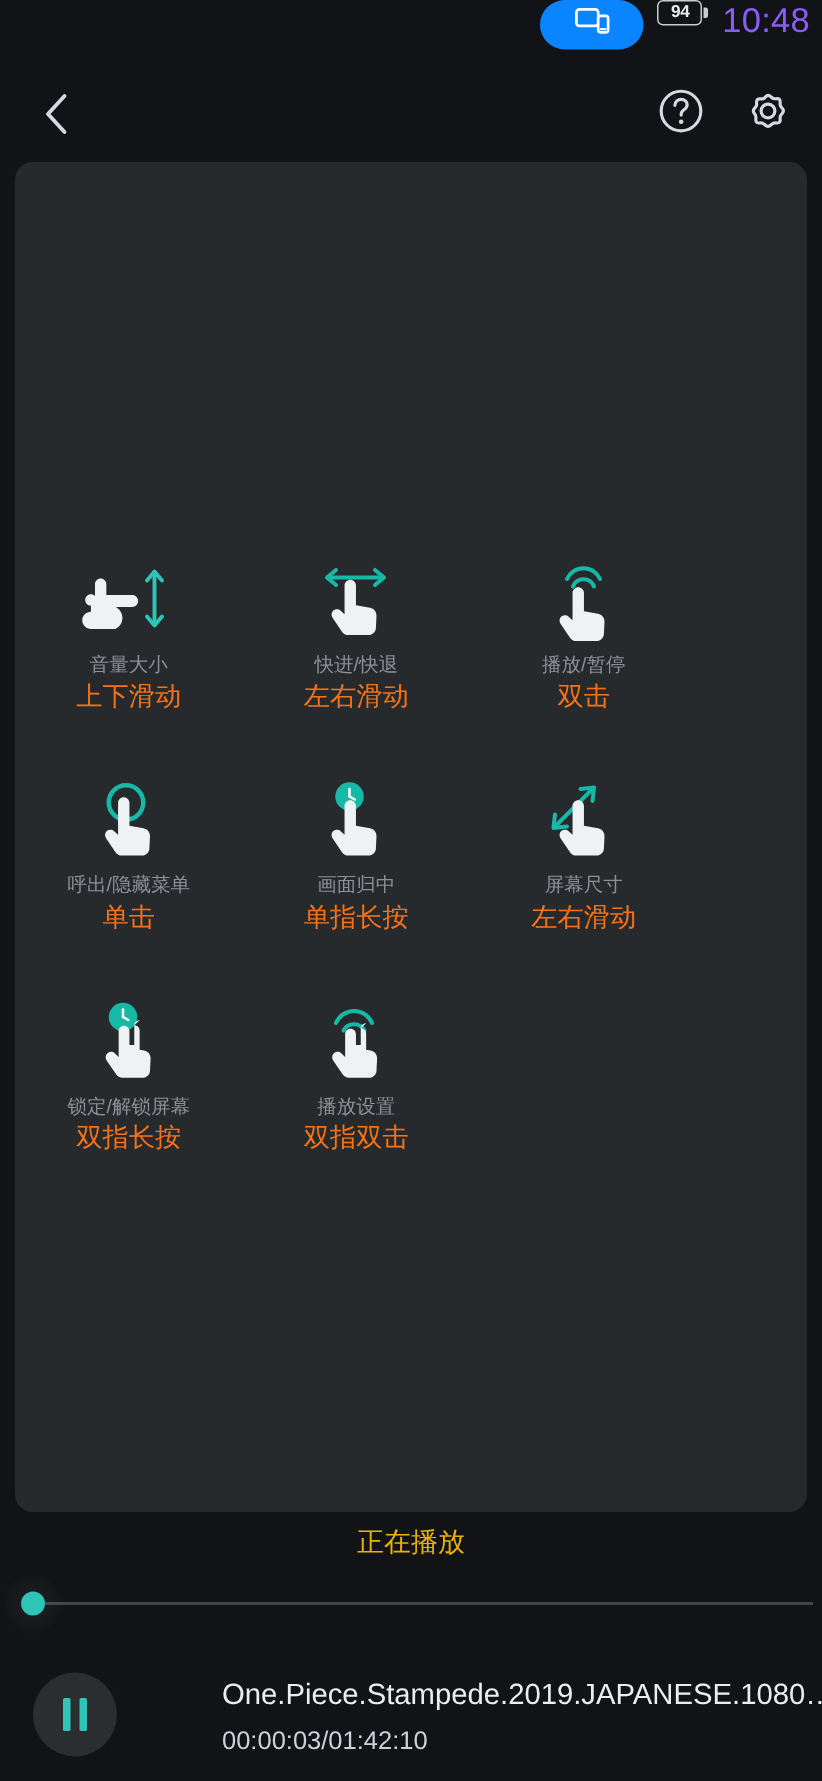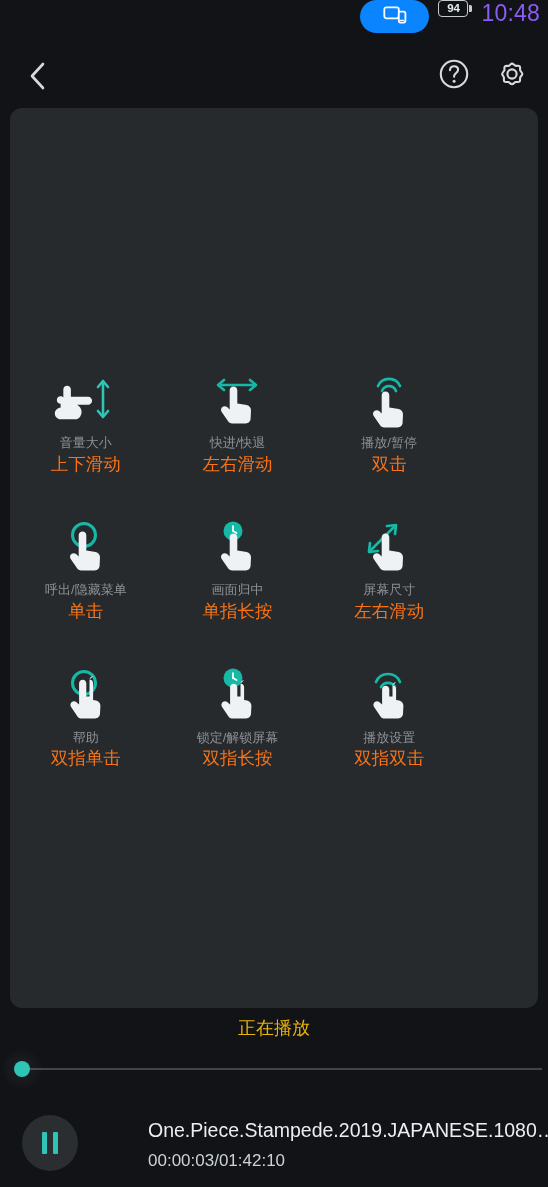--- a/index.html
+++ b/index.html
@@ -368,30 +368,20 @@
               <polyline points="18,26 17,35 26,34"></polyline>
               <polyline points="35,9 44,8 43,17"></polyline>
             </g>
             <path d="M33.5 16.5c2.1 0 3.8 1.7 3.8 3.8l0 13.2 9.4 1.6c2.6 0.5 4.4 2.8 4.3 5.4l-0.4 8.2c-0.1 2.6-2.3 4.7-4.9 4.7l-13.6 0c-1.6 0-3.1-0.8-4-2.1l-6.4-9.4c-1.1-1.6-0.8-3.8 0.7-5 1.4-1.1 3.4-1 4.7 0.2l2.6 2.4 0-19.2c0-2.1 1.7-3.8 3.8-3.8z" fill="#eef2f5"></path>
           </svg>
         </div>
         <div class="gesture-fn">屏幕尺寸</div>
         <div class="gesture-action">左右滑动</div>
       </div>
 
-      <div class="gesture-cell">
-        <div class="gesture-art">
-          <svg width="74" height="62" viewBox="0 0 74 62">
-            <circle cx="35" cy="18" r="11.5" fill="none" stroke="#16b8a6" stroke-width="3"></circle>
-            <path d="M40.5 14.5c2 0 3.6 1.6 3.6 3.6l0 16.8 3 0.5c2.6 0.5 4.4 2.8 4.3 5.4l-0.4 8c-0.1 2.6-2.3 4.7-4.9 4.7l-13.6 0c-1.6 0-3.1-0.8-4-2.1l-6.4-9.4c-1.1-1.6-0.8-3.8 0.7-5 1.4-1.1 3.4-1 4.7 0.2l2.6 2.4 0-21.2c0-2 1.6-3.6 3.6-3.6 2 0 3.6 1.6 3.6 3.6l0 13.2 3.2 0 0-16.8c0-2 1.6-3.6 3.6-3.6z" fill="#eef2f5"></path>
-          </svg>
-        </div>
-        <div class="gesture-fn">帮助</div>
-        <div class="gesture-action">双指单击</div>
-      </div>
 
       <div class="gesture-cell">
         <div class="gesture-art">
           <svg width="74" height="62" viewBox="0 0 74 62">
             <circle cx="33" cy="13" r="9.5" fill="#16b8a6"></circle>
             <g stroke="#ffffff" stroke-width="1.7" stroke-linecap="round" fill="none">
               <line x1="33" y1="13" x2="33" y2="8"></line>
               <line x1="33" y1="13" x2="36.5" y2="15"></line>
             </g>
             <path d="M40.5 18.5c2 0 3.6 1.6 3.6 3.6l0 12.8 3 0.5c2.6 0.5 4.4 2.8 4.3 5.4l-0.4 8c-0.1 2.6-2.3 4.7-4.9 4.7l-13.6 0c-1.6 0-3.1-0.8-4-2.1l-6.4-9.4c-1.1-1.6-0.8-3.8 0.7-5 1.4-1.1 3.4-1 4.7 0.2l2.6 2.4 0-17.2c0-2 1.6-3.6 3.6-3.6 2 0 3.6 1.6 3.6 3.6l0 9.2 3.2 0 0-12.8c0-2 1.6-3.6 3.6-3.6z" fill="#eef2f5"></path>

